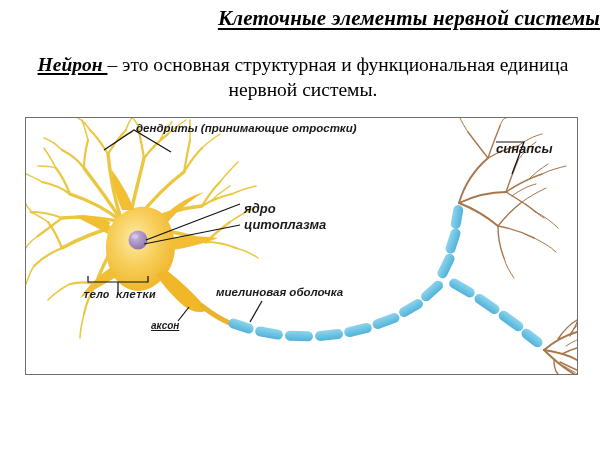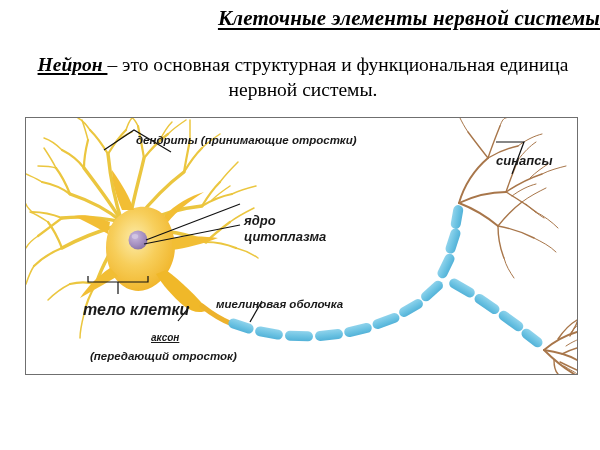--- a/index.html
+++ b/index.html
@@ -73,27 +73,26 @@
   }
 
   .lbl {
     position: absolute;
     font-family: "Liberation Sans", "DejaVu Sans", sans-serif;
     font-weight: bold;
     font-style: italic;
     color: #1a1a1a;
     white-space: nowrap;
     line-height: 1.05;
-    margin-top: 12px;
   }
   #lbl-dendrites { left: 110px; top: 4px;  font-size: 11.5px; }
   #lbl-nucleus   { left: 218px; top: 84px; font-size: 13px; }
   #lbl-cytoplasm { left: 218px; top: 100px; font-size: 13px; }
   #lbl-synapses  { left: 470px; top: 24px; font-size: 13px; }
-  #lbl-soma      { left: 57px;  top: 172px; font-size: 16px; }
+  #lbl-soma      { left: 57px;  top: 172px; font-size: 11px; font-family: Liberation Mono, monospace; }
   #lbl-axon      { left: 125px; top: 203px; font-size: 10px; text-decoration: underline; }
   #lbl-axon-sub  { left: 64px;  top: 220px; font-size: 11.5px; }
   #lbl-myelin    { left: 190px; top: 168px; font-size: 11.5px; }
 </style>
 </head>
 <body>
 
 <div id="slide-title"><span class="ul">Клеточные элементы нервной системы</span></div>
 
 <div id="definition"><span class="term">Нейрон </span><span>– это основная структурная и функциональная единица нервной системы.</span></div>
@@ -328,16 +327,15 @@
       </g>
     </g>
   </svg>
 
   <div class="lbl" id="lbl-dendrites">дендриты (принимающие отростки)</div>
   <div class="lbl" id="lbl-nucleus">ядро</div>
   <div class="lbl" id="lbl-cytoplasm">цитоплазма</div>
   <div class="lbl" id="lbl-synapses">синапсы</div>
   <div class="lbl" id="lbl-soma">тело клетки</div>
   <div class="lbl" id="lbl-axon">аксон</div>
-  <div class="lbl" id="lbl-axon-sub">(передающий отросток)</div>
   <div class="lbl" id="lbl-myelin">миелиновая оболочка</div>
 
 </div>
 
 </body></html>

